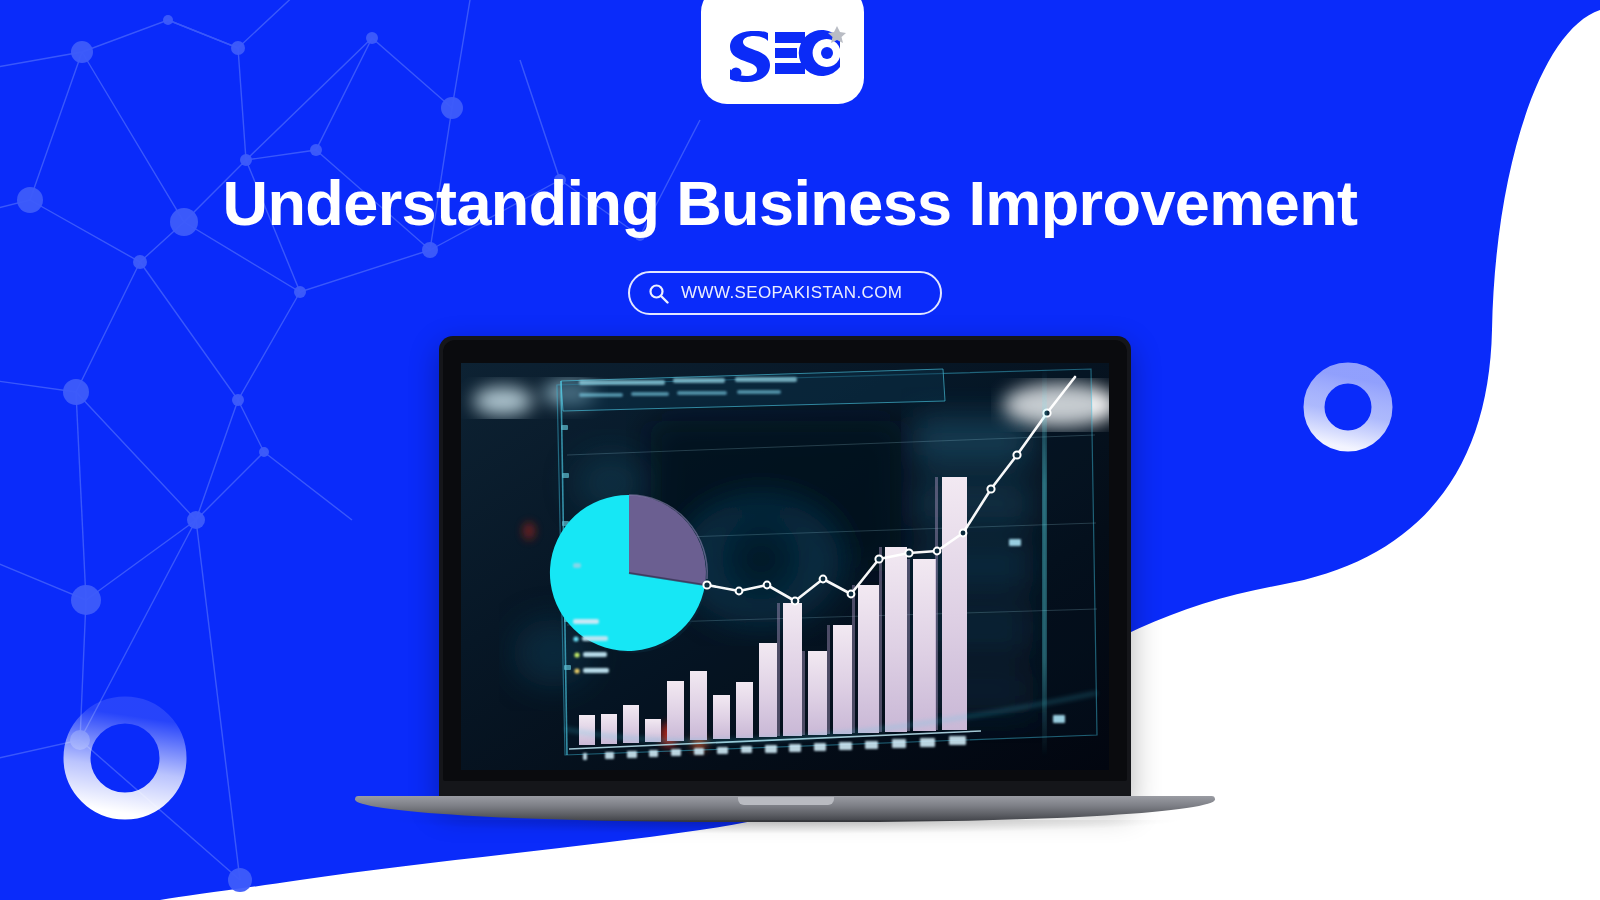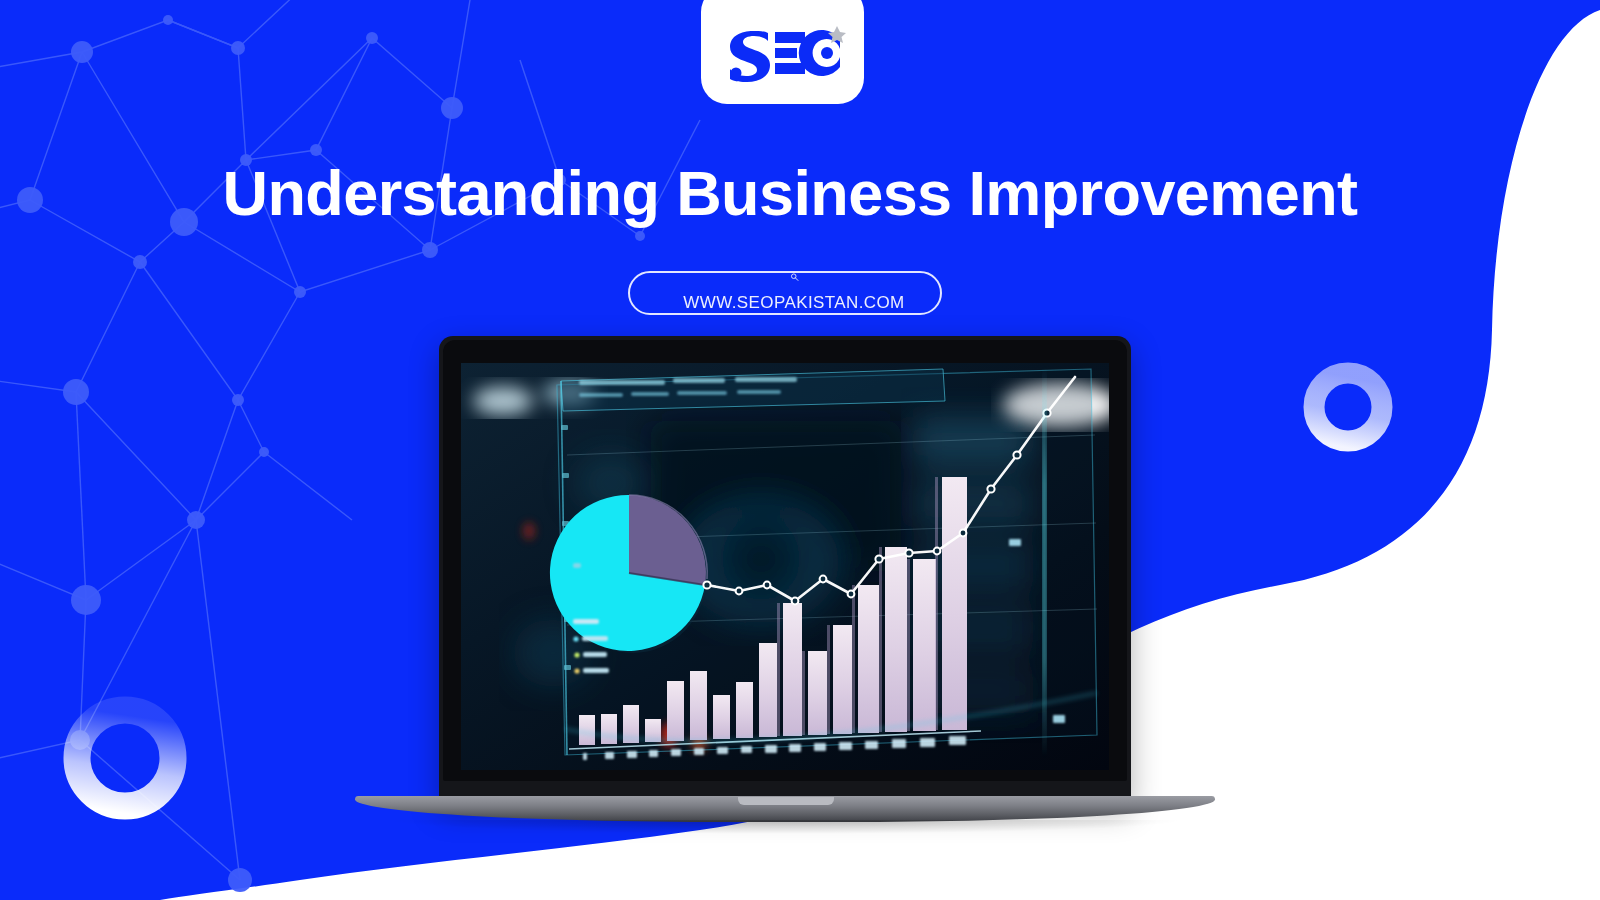--- a/index.html
+++ b/index.html
@@ -20,37 +20,36 @@
   
   .logo-badge {
     position:absolute; left:701px; top:-14px; width:163px; height:118px;
     background:#ffffff; border-radius:26px;
     display:flex; align-items:flex-end; justify-content:center;
     padding-bottom:22px;
   }
 
   
   .title {
-    position:absolute; left:0; top:160px; width:1580px;
+    position:absolute; left:0; top:170px; width:1580px;
     text-align:center;
     color:#ffffff;
     font-size:63px; font-weight:bold;
     letter-spacing:-0.6px;
     line-height:1.05;
     white-space:nowrap;
   }
 
   
   .search-pill {
     position:absolute; left:628px; top:271px; width:314px; height:44px;
     border:2px solid #e3e6ff; border-radius:22px;
     display:flex; align-items:center; gap:12px;
     padding-left:18px;
     background:transparent;
-    flex-direction:column;
   }
   .search-text {
     color:#eceefd; font-size:17px; letter-spacing:0.4px;
     font-family:"Liberation Sans", sans-serif;
   }
 
   
   .laptop { position:absolute; left:355px; top:336px; width:860px; height:490px; }
   .lid {
     position:absolute; left:84px; top:0; width:692px; height:466px;

